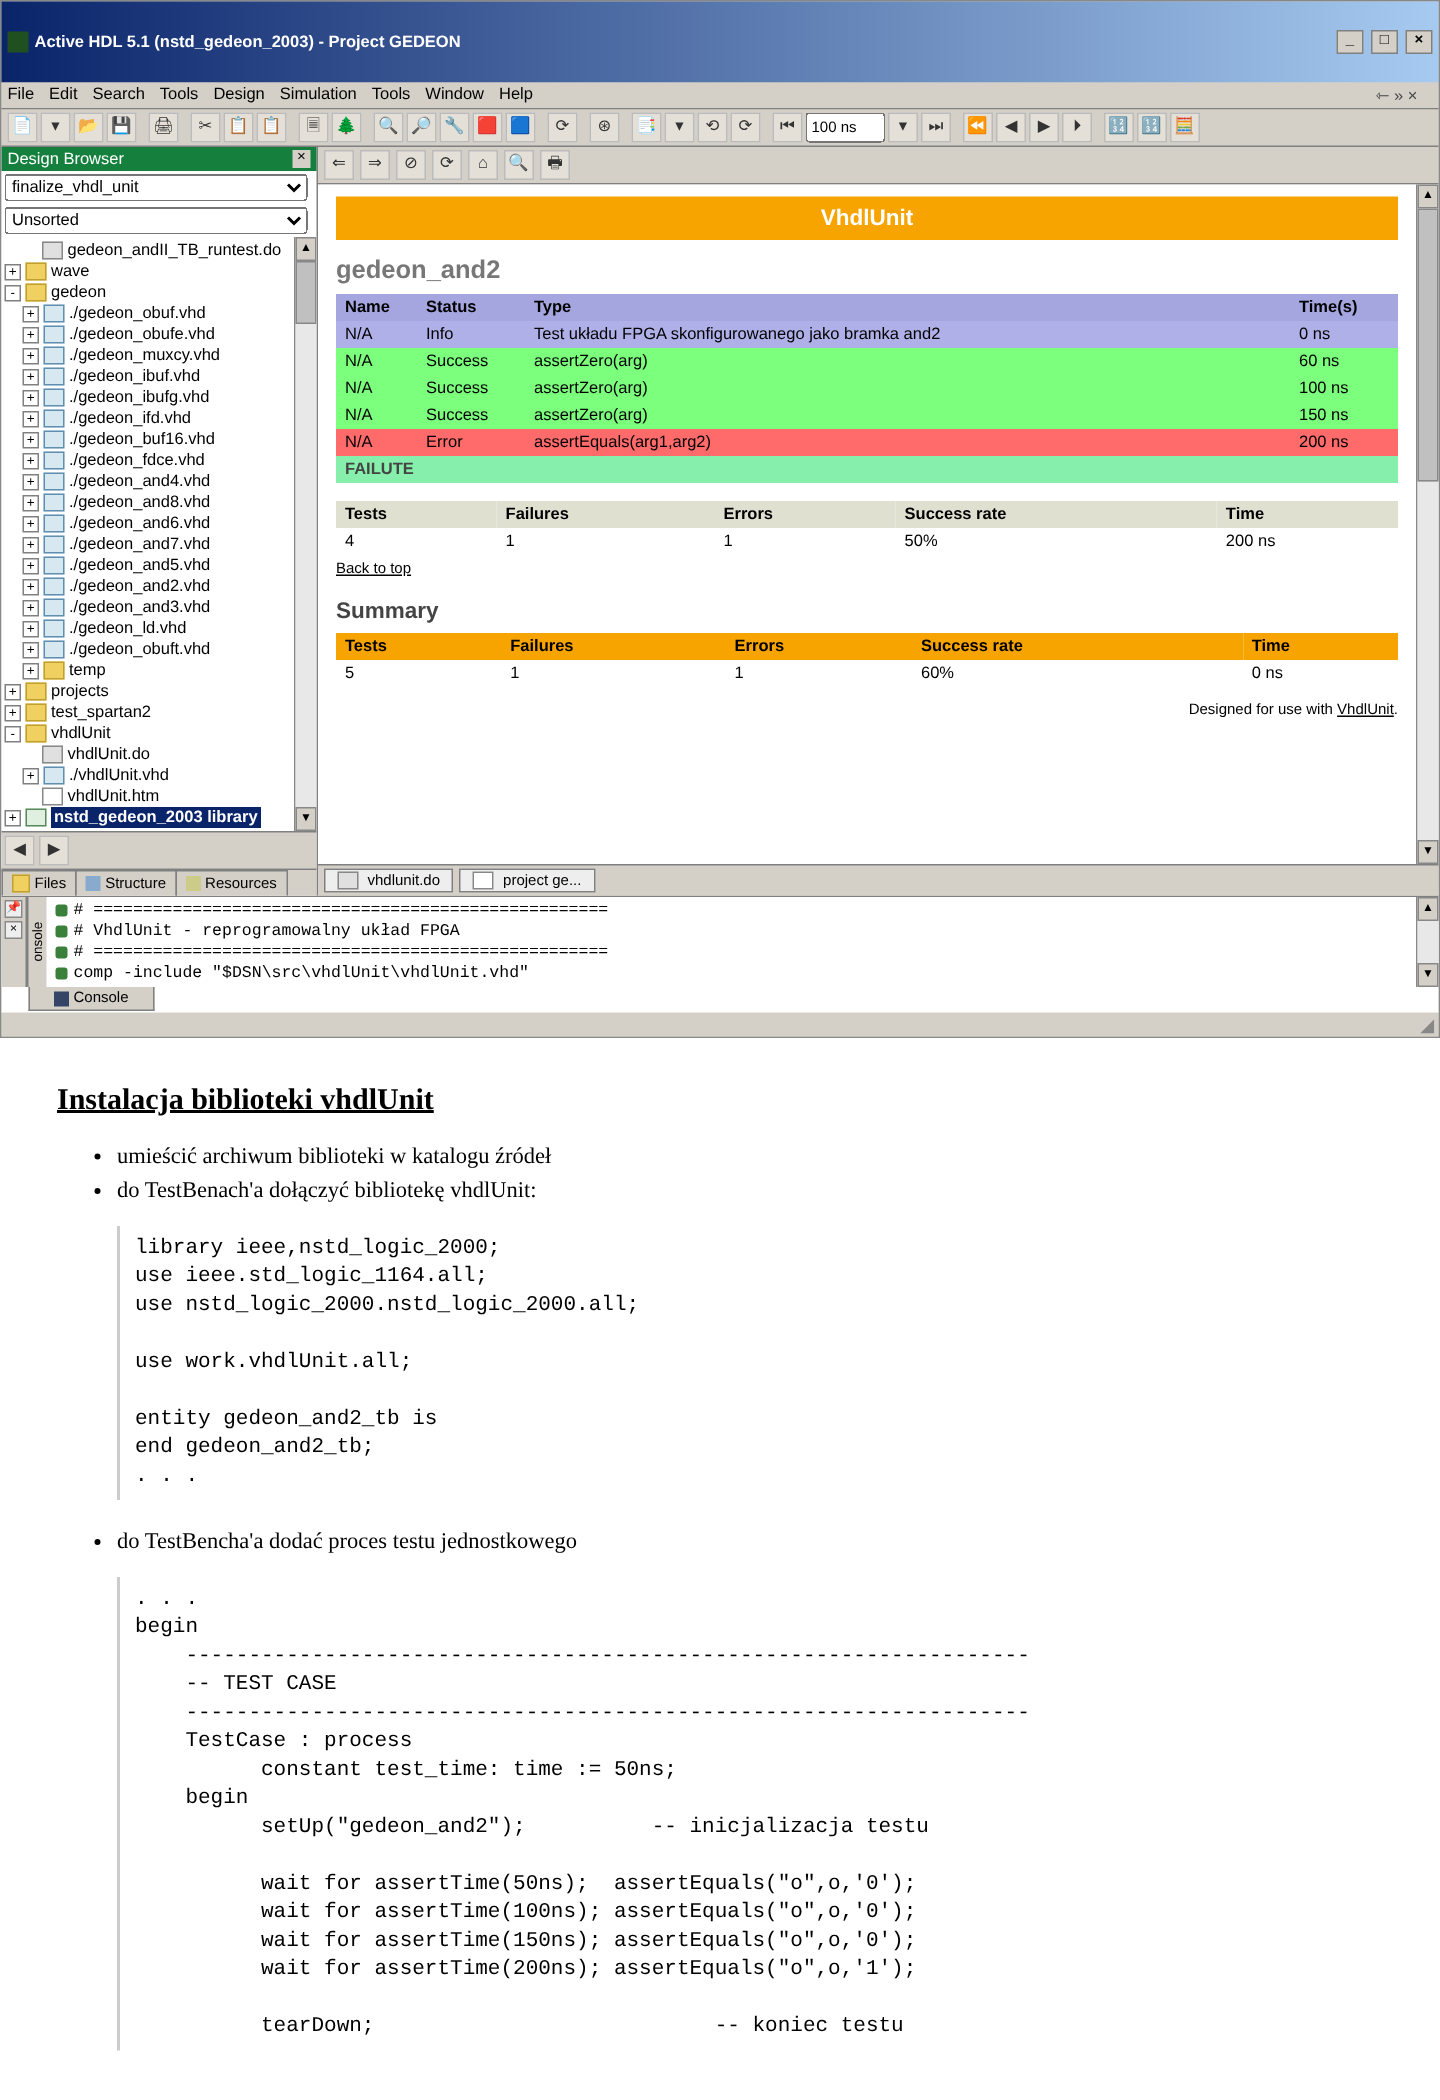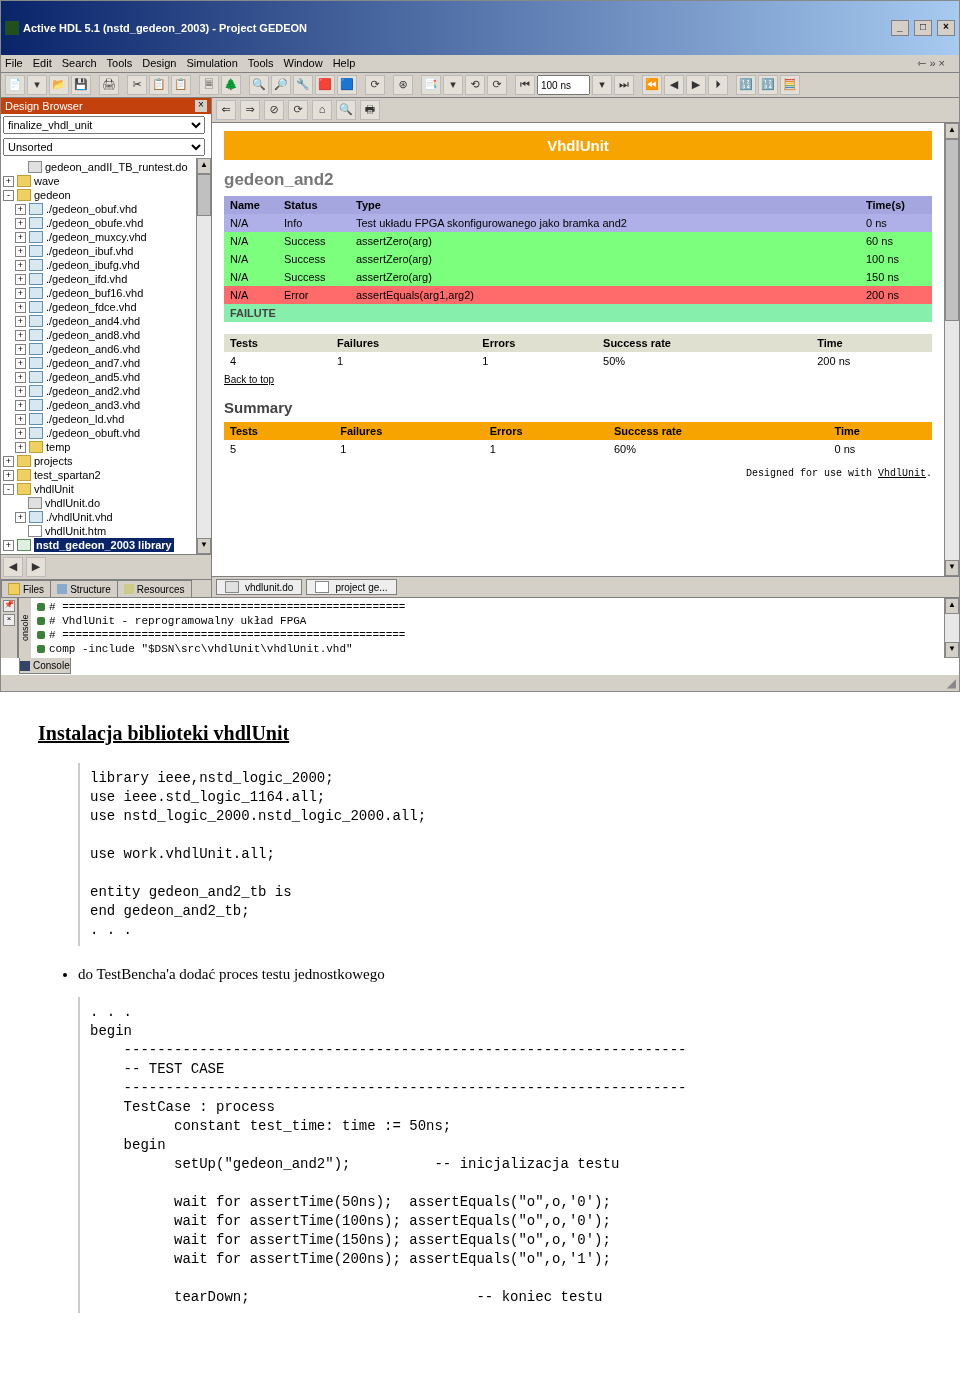--- a/index.html
+++ b/index.html
@@ -10,21 +10,21 @@
   .winbtns span { display:inline-block; width:16px; height:14px; background:#d4d0c8; border:1px solid #808080; color:#000; text-align:center; line-height:12px; font-size:10px; margin-left:2px; }
   .menubar { background:#d4d0c8; display:flex; padding:2px 4px; border-bottom:1px solid #808080; flex-wrap:wrap; }
   .menubar span { margin-right:10px; cursor:default; }
   .far-right{ margin-left:auto; color:#444;}
   .toolbar { background:#d4d0c8; padding:2px 4px; border-bottom:1px solid #808080; display:flex; align-items:center; gap:2px; flex-wrap:wrap; }
   .tbtn { display:inline-block; width:18px; height:18px; border:1px solid #bbb; background:#e4e0d8; line-height:16px; text-align:center; font-size:11px; color:#333; }
   .tsep { width:4px; }
   .tinput { width:45px; height:14px; font-size:10px; }
   .main { display:flex; align-items:stretch; }
   .left { width:210px; border-right:1px solid #808080; background:#fff; display:flex; flex-direction:column; }
-  .panel-title { background:#c2410c; color:#fff; padding:2px 4px; font-size:11px; display:flex; justify-content:space-between; }
+  .panel-title { background:#15803d; color:#fff; padding:2px 4px; font-size:11px; display:flex; justify-content:space-between; }
   .panel-title .xbtn { width:12px; height:12px; background:#d4d0c8; color:#000; text-align:center; line-height:10px; font-size:10px; }
   .combo { margin:2px; height:18px; width:calc(100% - 8px); font-size:11px; }
   .tree { flex:1; background:#fff; overflow:auto; font-size:11px; padding:2px; }
   .tree-row { white-space:nowrap; padding:0 2px; line-height:14px; display:flex; align-items:center; }
   .ind0{padding-left:0;} .ind1{padding-left:12px;}
   .exp { display:inline-block; width:9px; height:9px; border:1px solid #808080; text-align:center; line-height:8px; font-size:9px; margin-right:3px; background:#fff; color:#000;}
   .fic { display:inline-block; width:12px; height:10px; margin-right:3px; }
   .fld{ background:#f0d060; border:1px solid #bfa030;}
   .fil{ background:#d8e8f0; border:1px solid #6090b0;}
   .htm{ background:#fff; border:1px solid #888;}
@@ -44,31 +44,31 @@
   table.rep th, table.rep td { padding:3px 6px; text-align:left; font-size:11px; }
   .hdr-blue th { background:#a5a5e0; }
   .row-info td { background:#b0b0e8; }
   .row-pass td { background:#7cff7c; }
   .row-fail td { background:#ff6a6a; }
   .row-failbar td { background:#86efac; color:#444; font-weight:bold; padding:5px 6px; }
   .hdr-sand th { background:#e0e0d0; font-weight:bold; }
   .row-plain td { background:#fff; }
   .hdr-orange th { background:#f7a300; color:#000; font-weight:bold;}
   .backtotop{ font-size:10px; text-decoration:underline; padding:4px 0; display:inline-block;}
-  .footer-r { text-align:right; font-size:10px; padding-top:10px;font-family:Liberation Mono, monospace; }
+  .footer-r { text-align:right; font-size:10px; padding-top:10px; }
   .footer-r a{ text-decoration:underline; }
   .right-tabs { display:flex; background:#d4d0c8; border-top:1px solid #808080; padding:2px 4px; gap:4px;}
   .right-tab { padding:1px 8px; border:1px solid #808080; background:#eee; font-size:10px; display:flex; align-items:center; gap:3px;}
   .console-wrap { border-top:1px solid #808080; background:#fff; }
   .console-side { writing-mode:vertical-rl; transform:rotate(180deg); background:#d4d0c8; font-size:9px; padding:3px 1px; border-right:1px solid #808080; text-align:center;}
   .console-row{ display:flex; align-items:stretch;}
   .console-body{ flex:1; font-family:"Courier New", monospace; font-size:11px; padding:2px 6px; background:#fff; white-space:pre; overflow:hidden; line-height:14px;}
   .console-body .r{ display:flex;}
   .console-body .dot{ width:8px; height:8px; background:#3a7f3a; border-radius:2px; margin:3px 4px 0 0; flex-shrink:0;}
-  .console-tab{ padding:2px 0; border:1px solid #808080; border-top:none; background:#d4d0c8; font-size:10px; display:inline-flex; align-items:center; gap:3px; margin-left:18px;text-align:center;}
+  .console-tab{ padding:2px 16px; border:1px solid #808080; border-top:none; background:#d4d0c8; font-size:10px; display:inline-flex; align-items:center; gap:3px; margin-left:18px;text-align:center;}
   .console-xbar{ display:flex; flex-direction:column; padding:2px; background:#d4d0c8; border-right:1px solid #808080;}
   .console-xbar span{ width:10px; height:10px; border:1px solid #888; font-size:8px; text-align:center; line-height:8px; margin-bottom:2px; background:#eee;}
   .vscroll{ width:14px; background:#e0e0e0; border-left:1px solid #888; display:flex; flex-direction:column;}
   .vscroll .arrow{ height:14px; background:#d4d0c8; border:1px solid #888; font-size:8px; text-align:center; line-height:12px;}
   .vscroll .track{ flex:1; background:#e8e8e8;}
   .vscroll .thumb{ height:40px; background:#c0c0c0; border:1px solid #888;}
   .grip{ text-align:right; padding:1px 3px; color:#888; font-size:12px; background:#d4d0c8; border-top:1px solid #fff;}
 
   
   .docbody { padding:0 38px 40px; }
@@ -478,20 +478,24 @@
     <div class="console-tab">
         <span style="width:10px;height:10px;background:#346;display:inline-block;"></span>
         <span>Console</span>
       </div>
   </div>
   <div class="grip">◢</div>
 </div>
 
 <div class="docbody">
   <h2 class="sect">Instalacja biblioteki vhdlUnit</h2>
+  <ul class="bul">
+    <li>umieścić archiwum biblioteki w katalogu źródeł</li>
+    <li>do TestBenach'a dołączyć bibliotekę vhdlUnit:</li>
+  </ul>
   <div class="codebox">
     <pre><span>library ieee,nstd_logic_2000;
 use ieee.std_logic_1164.all;
 use nstd_logic_2000.nstd_logic_2000.all;
 </span>
 <b>use work.vhdlUnit.all;</b><span>
 
 entity gedeon_and2_tb is
 end gedeon_and2_tb;
 . . .</span></pre>

